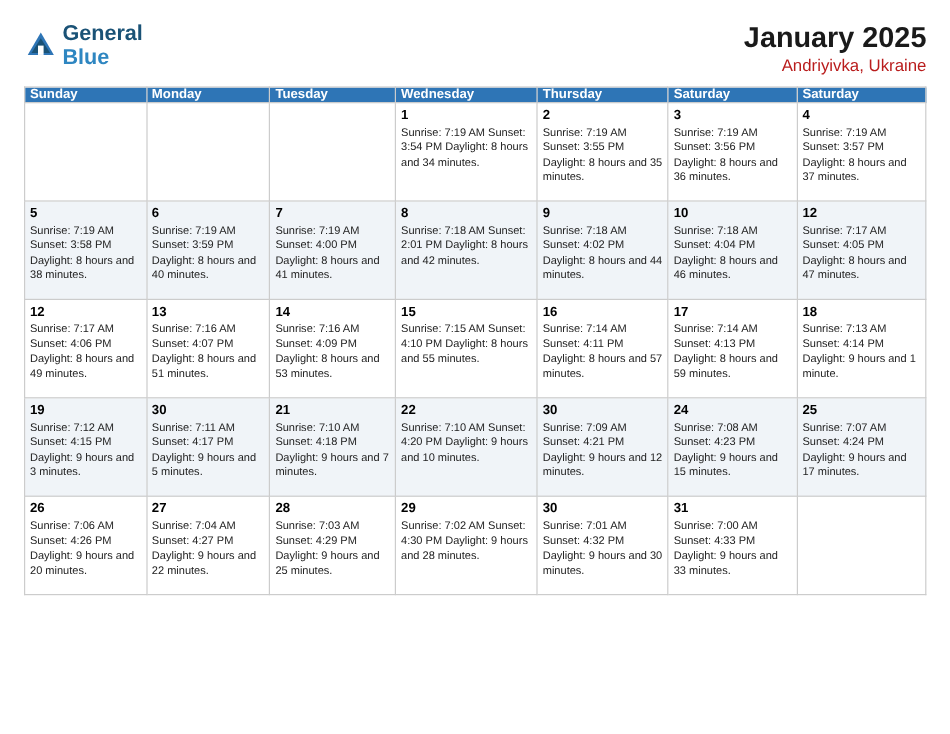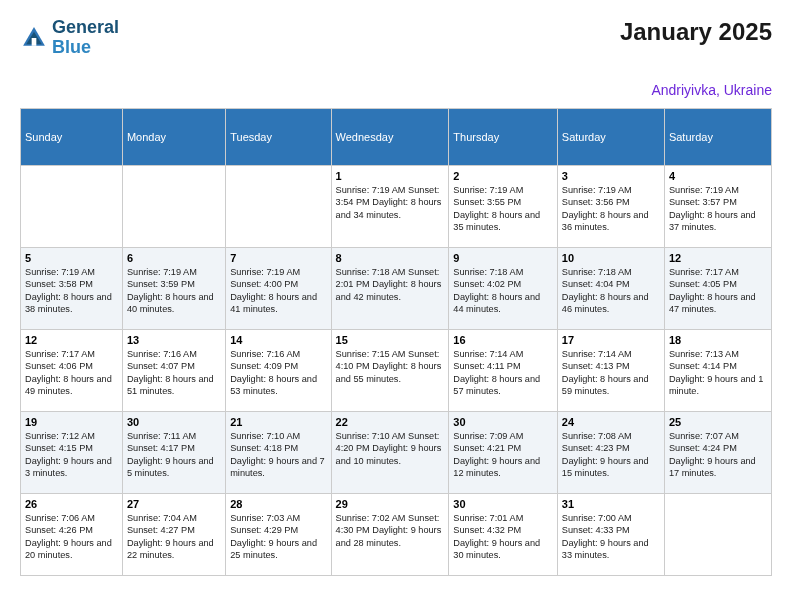--- a/index.html
+++ b/index.html
@@ -42,37 +42,36 @@
     .title-block {
       text-align: right;
     }
     .main-title {
       font-size: 24px;
       font-weight: bold;
       color: #1a1a1a;
     }
     .subtitle {
       font-size: 14px;
-      color: #6d28d9;
-      margin-top: 36px;
+      color: #b91c1c;
     }
     table {
       width: 100%;
       border-collapse: collapse;
       font-size: 10px;
     }
     thead tr {
       background-color: #2e75b6;
       color: white;
     }
     thead th {
-      padding: 22px 4px;
+      padding: 0 4px;
       text-align: left;
       font-size: 11px;
-      font-weight: normal;
+      font-weight: bold;
       border: 1px solid #ccc;
     }
     tbody tr {
       vertical-align: top;
     }
     tbody tr:nth-child(odd) {
       background-color: #ffffff;
     }
     tbody tr:nth-child(even) {
       background-color: #f0f4f8;

